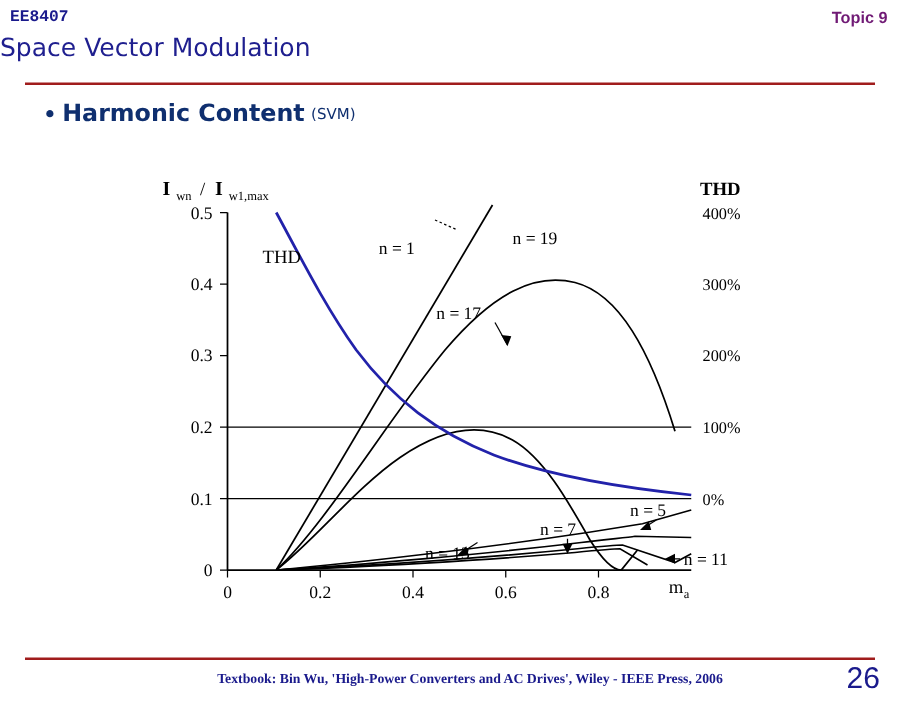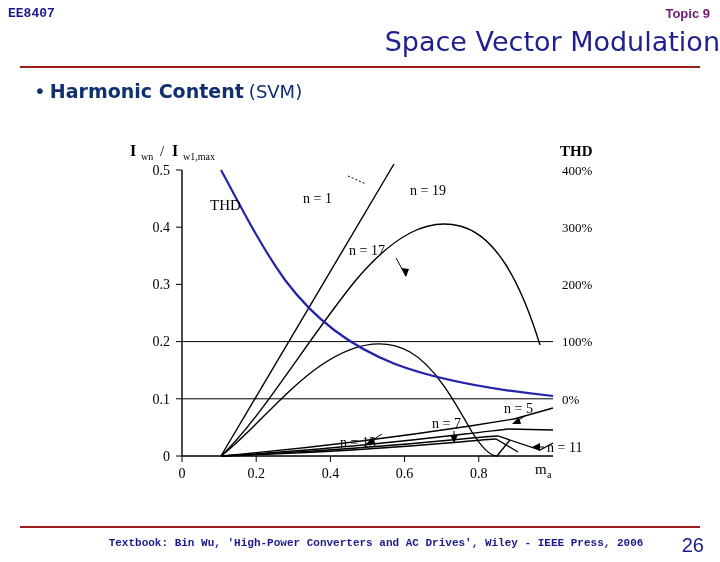--- a/index.html
+++ b/index.html
@@ -15,22 +15,22 @@
     font-size:13px;font-weight:bold;color:#1a1a8c;
     font-family:Liberation Mono, monospace;
   }
   .hdr-right{
     position:absolute;right:10px;top:6px;
     font-size:13px;font-weight:bold;color:#701a75;
     font-family:"Liberation Sans", sans-serif;
   }
   .title{
     position:absolute;left:0;right:0;top:26px;
-    text-align:right;
-    font-size:27px;color:#1f1f8f;
+    text-align:left;
+    font-size:20px;color:#1f1f8f;
     font-family:"DejaVu Sans", sans-serif;
   }
   .rule-top{
     position:absolute;left:20px;right:20px;top:66px;
     height:2px;background:#a01c1c;
   }
   .bullet-line{
     position:absolute;left:34px;top:79px;
     color:#0f2f6f;
     font-family:"DejaVu Sans", sans-serif;
@@ -38,36 +38,36 @@
   .bullet-dot{
     display:inline-block;
     font-size:20px;
     vertical-align:middle;
     margin-right:4px;
   }
   .bullet-main{
     font-size:19px;font-weight:bold;vertical-align:middle;
   }
   .bullet-sub{
-    font-size:18px;vertical-align:middle;
+    font-size:12px;vertical-align:middle;
   }
   .rule-bottom{
     position:absolute;left:20px;right:20px;bottom:34px;
     height:2px;background:#a01c1c;
   }
   .footer{
     position:absolute;left:0;right:0;bottom:13px;
     text-align:center;
     font-size:11px;font-weight:bold;color:#1a1a8c;
-    font-family:Liberation Mono, monospace;
+    font-family:Liberation Serif, serif;
     padding-left:32px;
   }
   .pageno{
     position:absolute;right:16px;bottom:5px;
-    font-size:20px;color:#1a1a8c;
+    font-size:24px;color:#1a1a8c;
     font-family:"Liberation Sans", sans-serif;
   }
   .figure{
     position:absolute;left:110px;top:140px;
     width:500px;height:350px;
   }
   .figure svg{display:block;}
   .lbl{
     font-family:"Liberation Serif", serif;
     fill:#000000;

